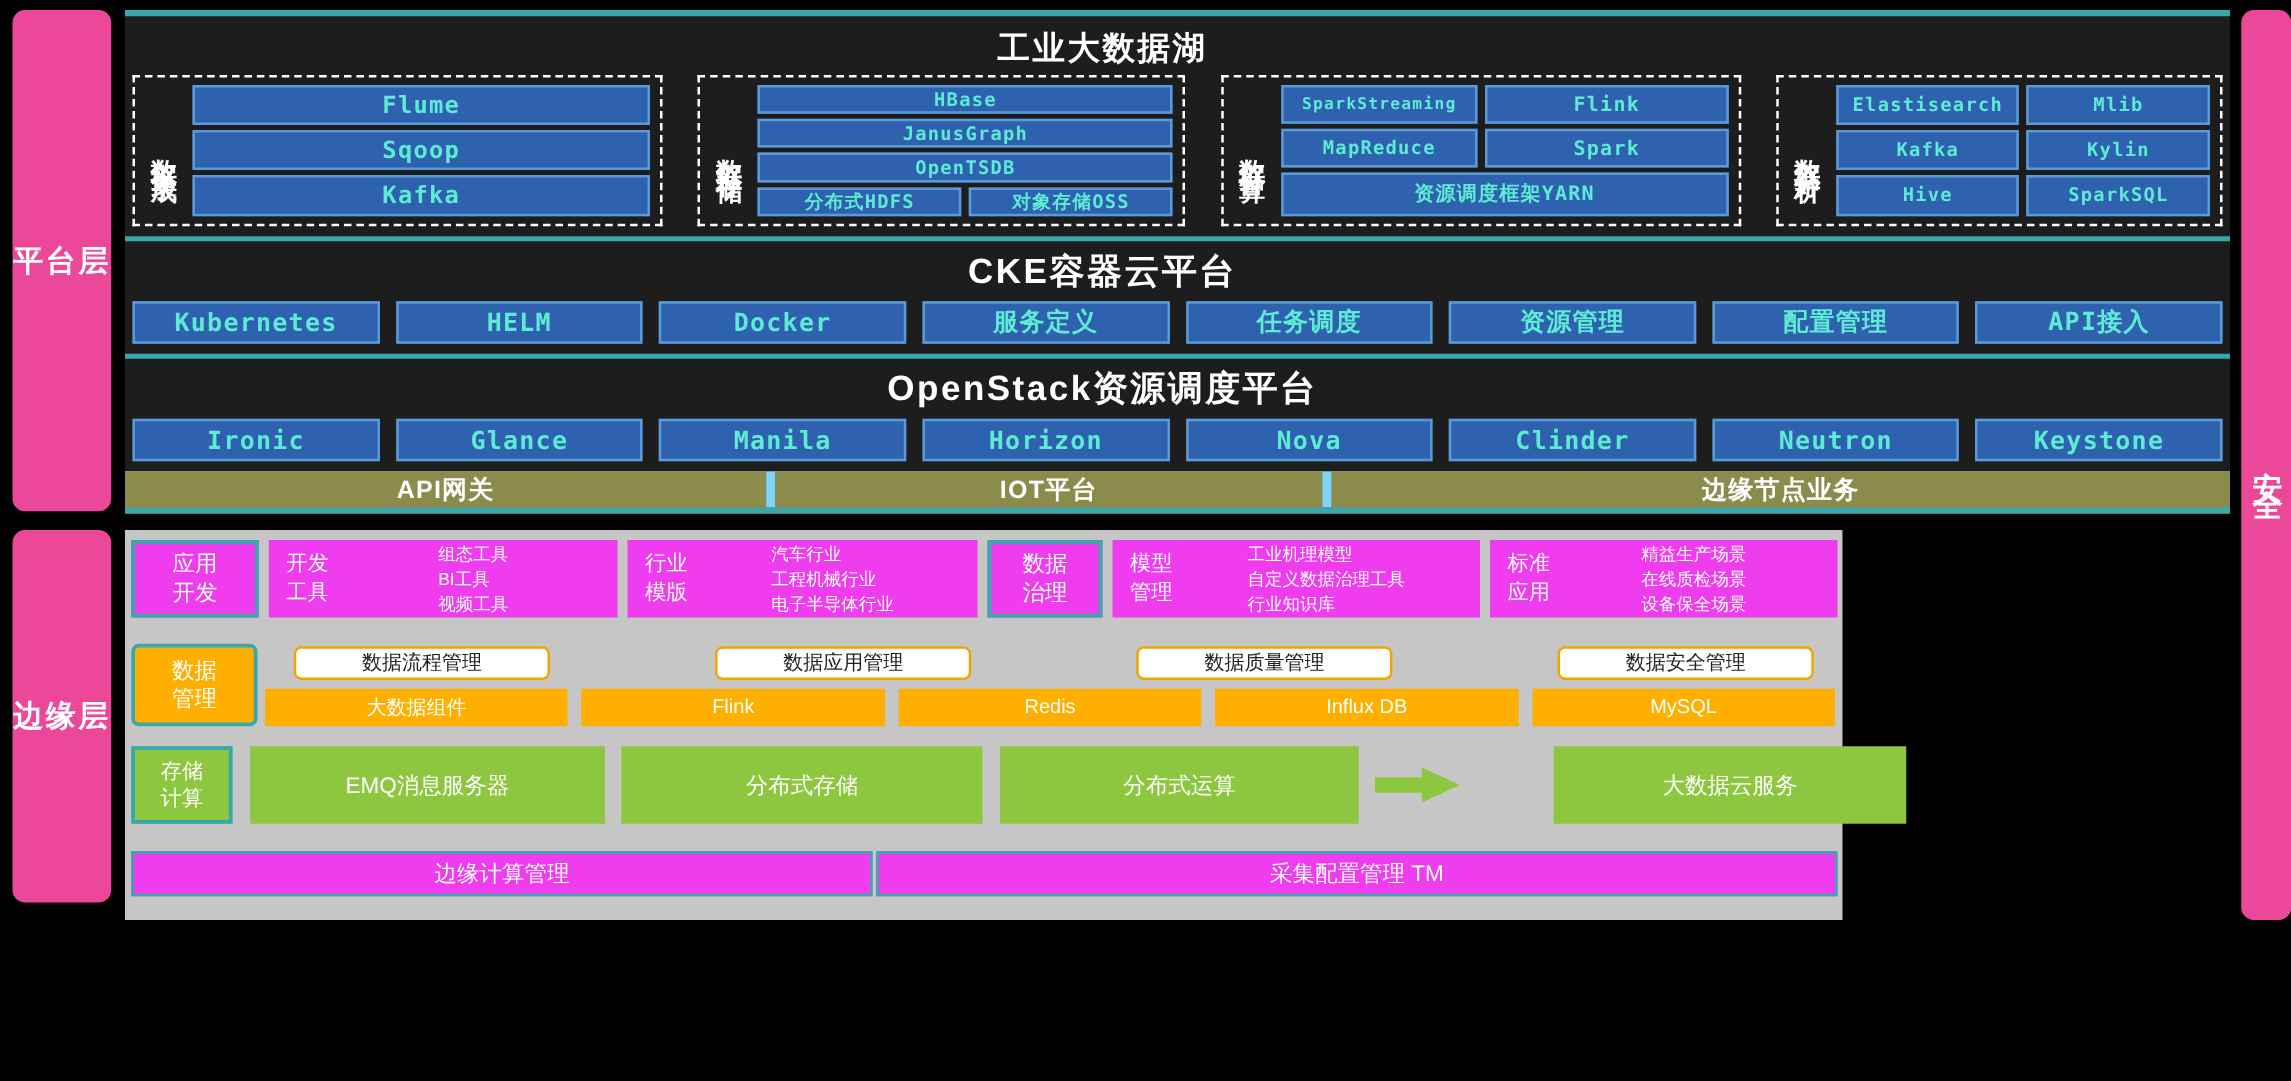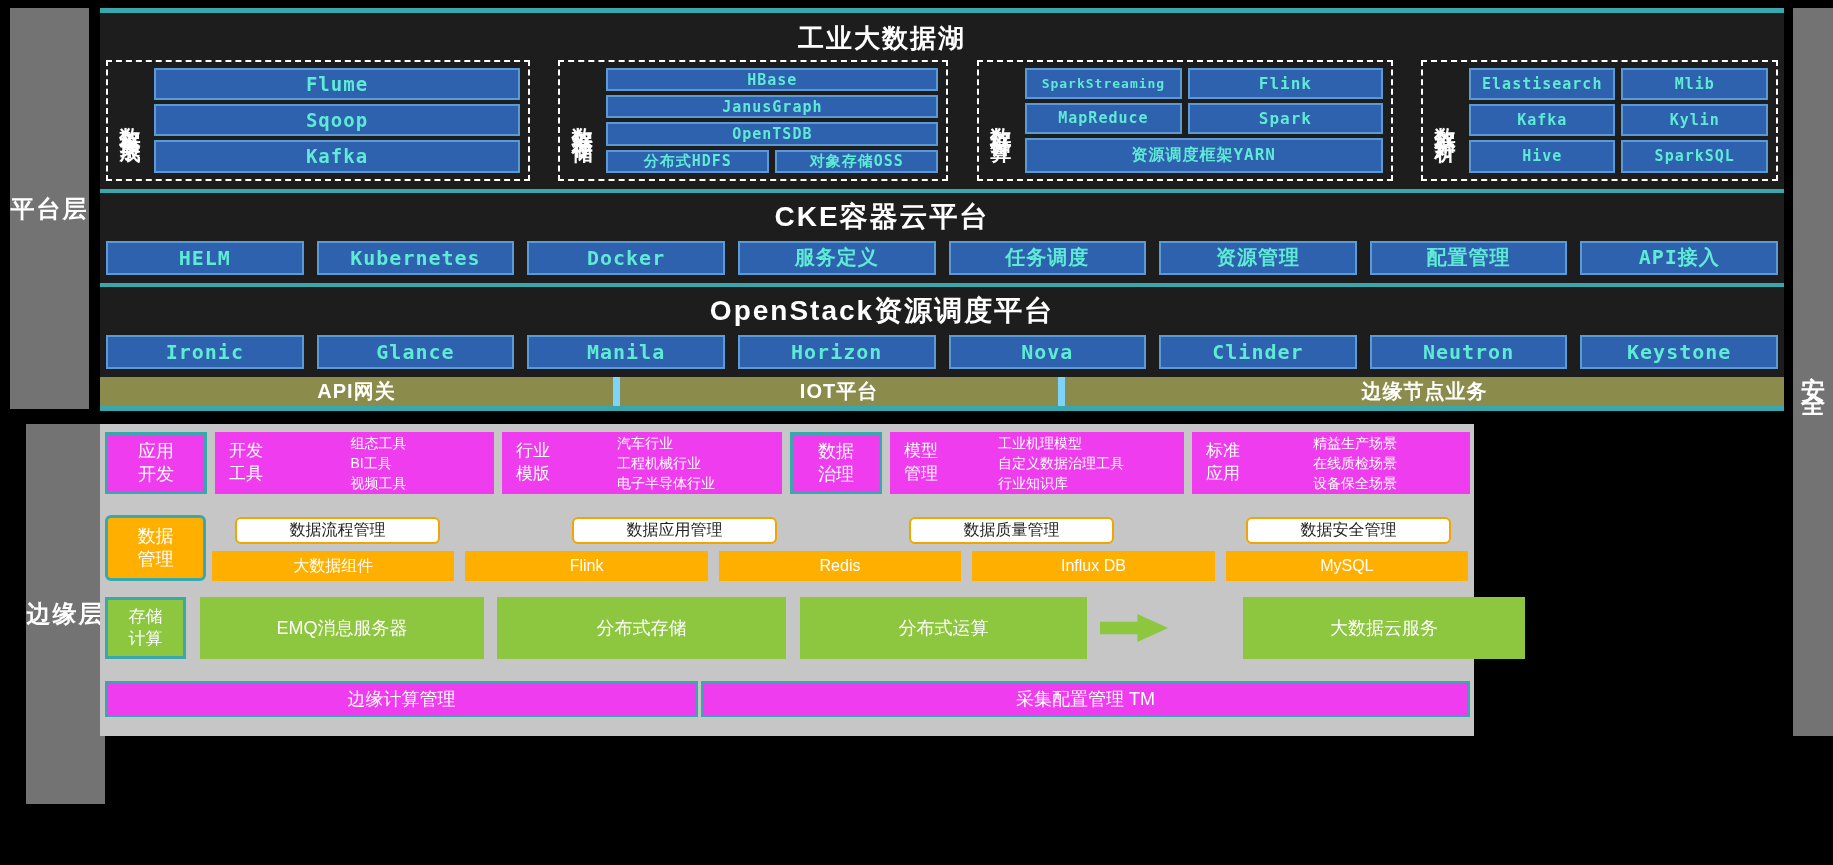--- a/index.html
+++ b/index.html
@@ -6,26 +6,26 @@
   html,body { width:1833px; height:865px; }
   body {
     background:#000;
     font-family:"Liberation Sans", sans-serif;
     position:relative;
     overflow:hidden;
   }
 
   
   .side {
-    position:absolute; background:#737373; color:#fff;
-    display:flex; align-items:center; justify-content:center;
-    font-weight:bold; font-size:24px; letter-spacing:2px;
+    position:absolute; background:#ec4899; color:#fff;
+    display:flex; align-items:center; justify-content:center;
+    font-weight:bold; font-size:24px; letter-spacing:2px;border-radius:10px;
   }
   .side-platform { left:10px; top:8px;   width:79px; height:401px; }
-  .side-edge     { left:26px; top:424px; width:79px; height:380px; }
+  .side-edge     { left:10px; top:424px; width:79px; height:298px; }
   .side-security {
     left:1793px; top:8px; width:40px; height:728px;
     writing-mode:vertical-lr; text-orientation:upright; letter-spacing:14px;
   }
 
   
   .platform-panel {
     position:absolute; left:100px; top:8px; width:1684px; height:403px;
     background:#1d1d1d;
     border-top:5px solid #38a8ad; border-bottom:5px solid #38a8ad;
@@ -217,22 +217,22 @@
         </div>
       </div>
     </div>
 
   </div>
 
   <div class="tealline"></div>
 
   <div class="sec-title">CKE容器云平台</div>
   <div class="boxrow">
+    <div class="bluebox">Kubernetes</div>
     <div class="bluebox">HELM</div>
-    <div class="bluebox">Kubernetes</div>
     <div class="bluebox">Docker</div>
     <div class="bluebox">服务定义</div>
     <div class="bluebox">任务调度</div>
     <div class="bluebox">资源管理</div>
     <div class="bluebox">配置管理</div>
     <div class="bluebox">API接入</div>
   </div>
 
   <div class="tealline"></div>
 

